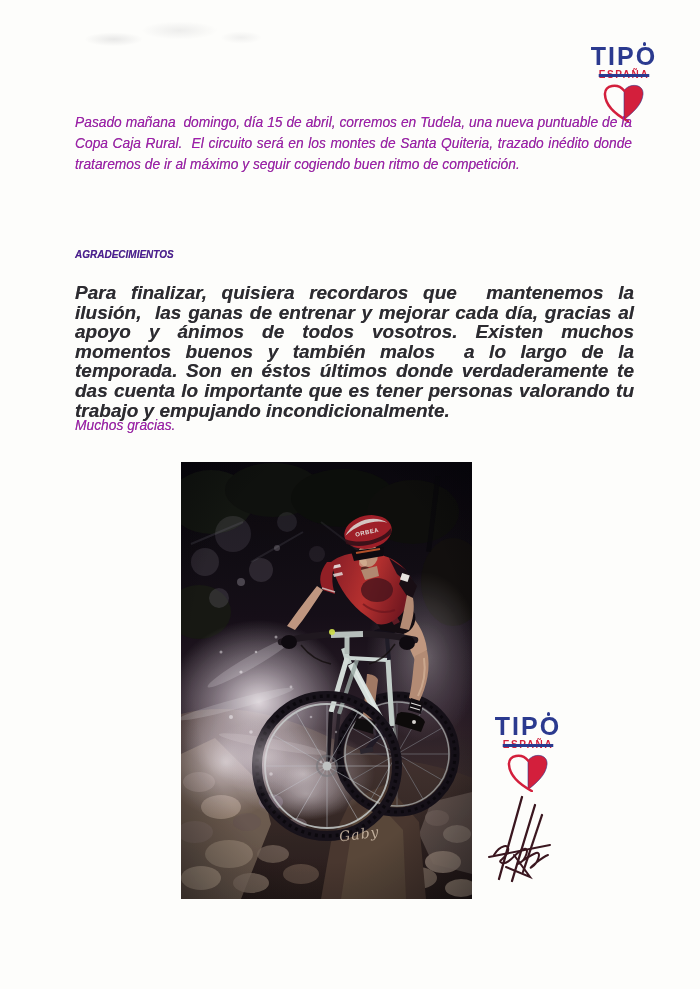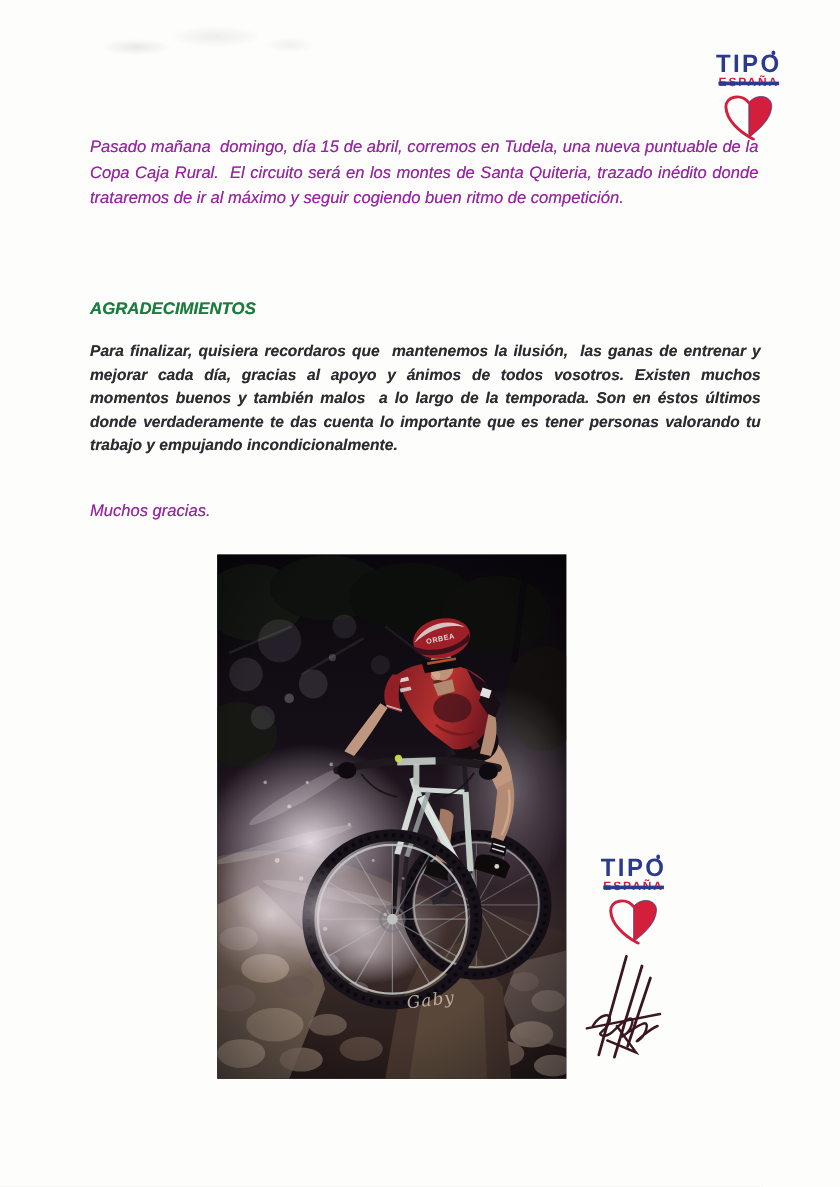--- a/index.html
+++ b/index.html
@@ -15,21 +15,21 @@
       radial-gradient(ellipse 42px 10px at 28% 62%, rgba(125,125,130,.16), transparent 70%),
       radial-gradient(ellipse 55px 13px at 58% 42%, rgba(125,125,130,.12), transparent 70%),
       radial-gradient(ellipse 30px 9px at 86% 58%, rgba(125,125,130,.10), transparent 70%);
   }
   
   .logo{position:absolute;width:76px;text-align:center;line-height:1;}
   .logo-top{left:586px;top:44px;}
   .logo-bottom{left:490px;top:714px;}
   .logo-word{
     position:relative;display:inline-block;
-    font-weight:700;font-size:20px;letter-spacing:2px;
+    font-weight:700;font-size:25px;letter-spacing:2px;
     color:#2b3a8f;font-family:"Liberation Sans",sans-serif;
     transform:scaleY(1.05);
   }
   .logo-dot{
     position:absolute;right:16px;top:-2px;width:3.5px;height:3.5px;
     border-radius:50%;background:#2b3a8f;
   }
   .logo-sub{
     margin-top:1px;font-weight:700;font-size:10px;letter-spacing:1.6px;
     color:#d31f3c;
@@ -39,22 +39,22 @@
     text-decoration-thickness:2.5px;
   }
   .logo-heart{display:block;margin:2px auto 0 auto;}
   
   .p1,.p2,.closing,.heading{
     position:absolute;left:75px;margin:0;color:#a21caf;
     font-style:italic;text-align:justify;
     text-shadow:0 0 .4px rgba(40,40,45,.55);
   }
   .p1{top:113px;width:557px;font-size:13.8px;line-height:20.8px;font-weight:400;}
-  .heading{top:249px;font-size:14px;font-weight:700;color:#15803d;text-align:left;}
-  .p2{top:283px;width:559px;font-size:13px;line-height:19.6px;font-weight:700;color:#2c2b30;}
+  .heading{top:249px;font-size:10px;font-weight:700;color:#4c1d95;text-align:left;}
+  .p2{top:283px;width:559px;font-size:19px;line-height:19.6px;font-weight:700;color:#2c2b30;}
   .closing{top:418px;font-size:13.8px;font-weight:400;text-align:left;}
   
   .photo{
     position:absolute;left:181px;top:462px;width:291px;height:437px;margin:0;
     overflow:hidden;background:#151218;
   }
   .photo svg{display:block;filter:saturate(.95) contrast(1.04);}
   .watermark{
     position:absolute;left:158px;top:364px;
     font-family:"DejaVu Serif",serif;font-style:italic;

